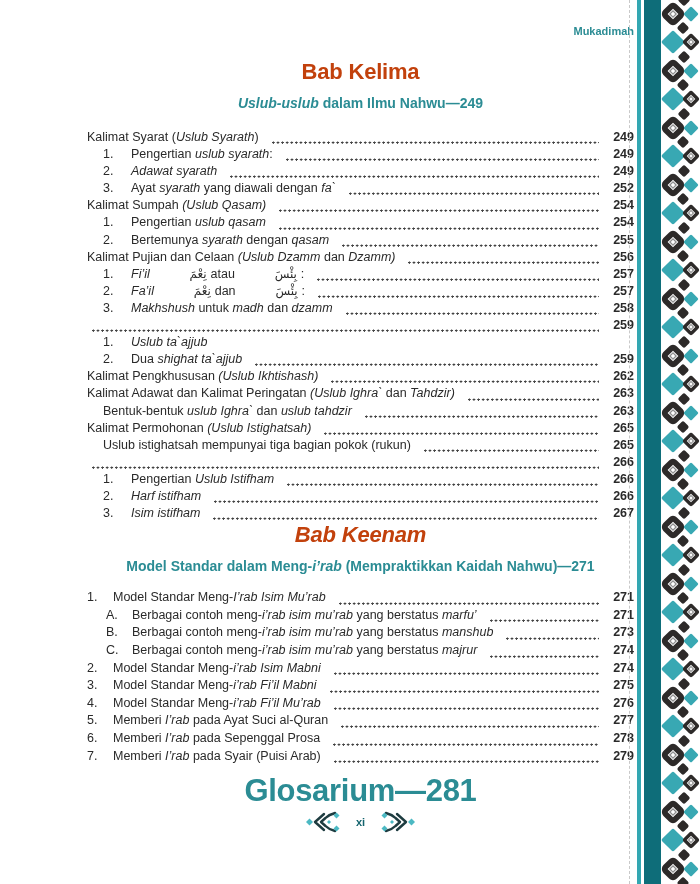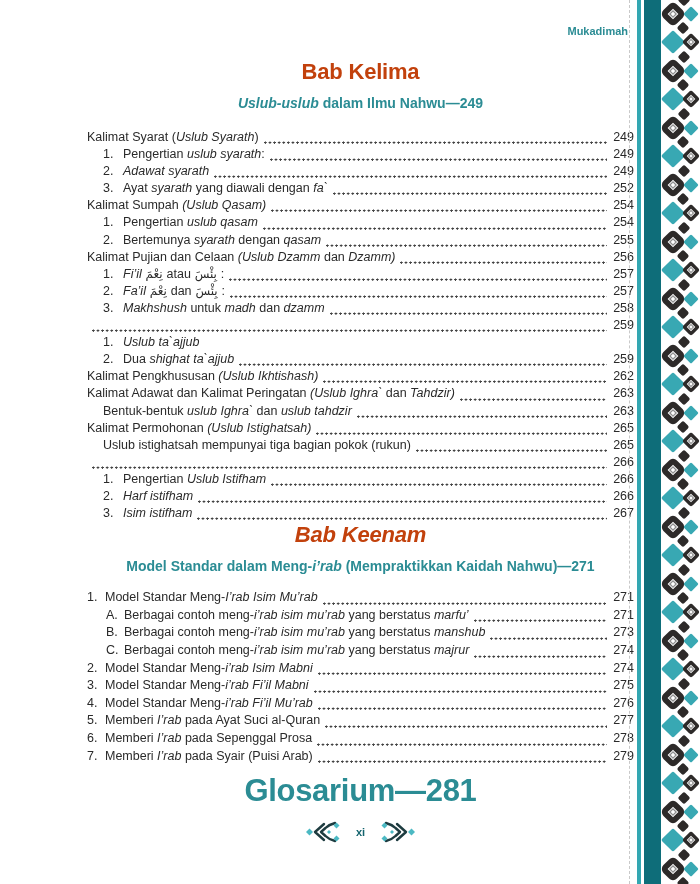--- a/index.html
+++ b/index.html
@@ -1,47 +1,47 @@
 <!DOCTYPE html>
 <html><head>
 <meta charset="utf-8">
 <style>
   html,body{margin:0;padding:0;}
   body{width:700px;height:884px;background:#ffffff;font-family:"Liberation Sans",sans-serif;color:#2a2a2a;}
   .page{position:relative;width:700px;height:884px;background:#ffffff;overflow:hidden;}
 
-  .running-head{position:absolute;top:25px;right:72px;font-size:11px;font-weight:700;color:#2b8c94;}
+  .running-head{position:absolute;top:25px;right:66px;font-size:11px;font-weight:700;color:#2b8c94;}
 
   .content{position:absolute;left:87px;top:0;width:547px;}
 
   .bab-title{margin:0;text-align:center;color:#c2410c;font-weight:700;font-size:22px;line-height:26px;letter-spacing:-0.2px;}
   .bab-title.t1{margin-top:59px;}
   .bab-title.t2{font-style:italic;}
   .subtitle{margin:9px 0 0;text-align:center;color:#2b8c94;font-weight:700;font-size:14px;line-height:18px;}
 
   .toc-list{margin-top:17px;}
   .toc-list.s2{margin-top:14px;}
-  .toc-row{display:flex;align-items:baseline;font-size:12.5px;line-height:17.1px;white-space:nowrap;}
+  .toc-row{display:flex;align-items:baseline;font-size:12.5px;line-height:17.1px;white-space:nowrap;gap:8px;}
   .toc-list.s2 .toc-row{line-height:17.6px;}
   .marker{flex:none;}
   .lvl-n1{padding-left:16px;}  .lvl-n1 .marker{width:20px;}
   .lvl-sub{padding-left:16px;}
   .lvl-n0 .marker{width:18px;}
   .lvl-a{padding-left:19px;}   .lvl-a .marker{width:18px;}
   .txt{flex:none;}
   .it{font-style:italic;}
-  .ar{font-family:"DejaVu Sans",sans-serif;font-size:12px;}
+  .ar{font-family:"DejaVu Sans",sans-serif;font-size:12px;padding-left:36px;}
   .leader{flex:1 1 auto;min-width:8px;align-self:flex-end;height:3px;margin:0 3px 2px 5px;
           background-image:radial-gradient(circle at 1.3px 1.6px,#424242 1px,rgba(0,0,0,0) 1.25px);
           background-size:4.6px 3px;background-repeat:repeat-x;}
-  .pg{flex:none;min-width:24px;text-align:right;}
+  .pg{flex:none;min-width:24px;text-align:right;font-weight:bold;}
 
   .glossary-title{margin-top:12px;text-align:center;color:#2b8c94;font-weight:700;font-size:31px;line-height:28px;letter-spacing:-0.3px;}
 
-  .footer{margin-top:16px;display:flex;justify-content:center;align-items:center;gap:13px;}
+  .footer{margin-top:6px;display:flex;justify-content:center;align-items:center;gap:13px;}
   .page-num{font-size:11px;font-weight:700;color:#14646e;}
   .orn{display:block;}
 
   .edge-dash{position:absolute;left:629px;top:0;width:0;height:884px;border-left:1px dashed #c9c9c9;}
 
   .border-strip{position:absolute;right:0;top:0;width:63px;height:884px;}
   .b-line{position:absolute;left:0;top:0;width:4px;height:884px;background:#33a7b2;}
   .b-band{position:absolute;left:7px;top:0;width:17px;height:884px;background:#0e6d79;}
   .b-pattern{position:absolute;left:24px;top:0;}
 </style>

